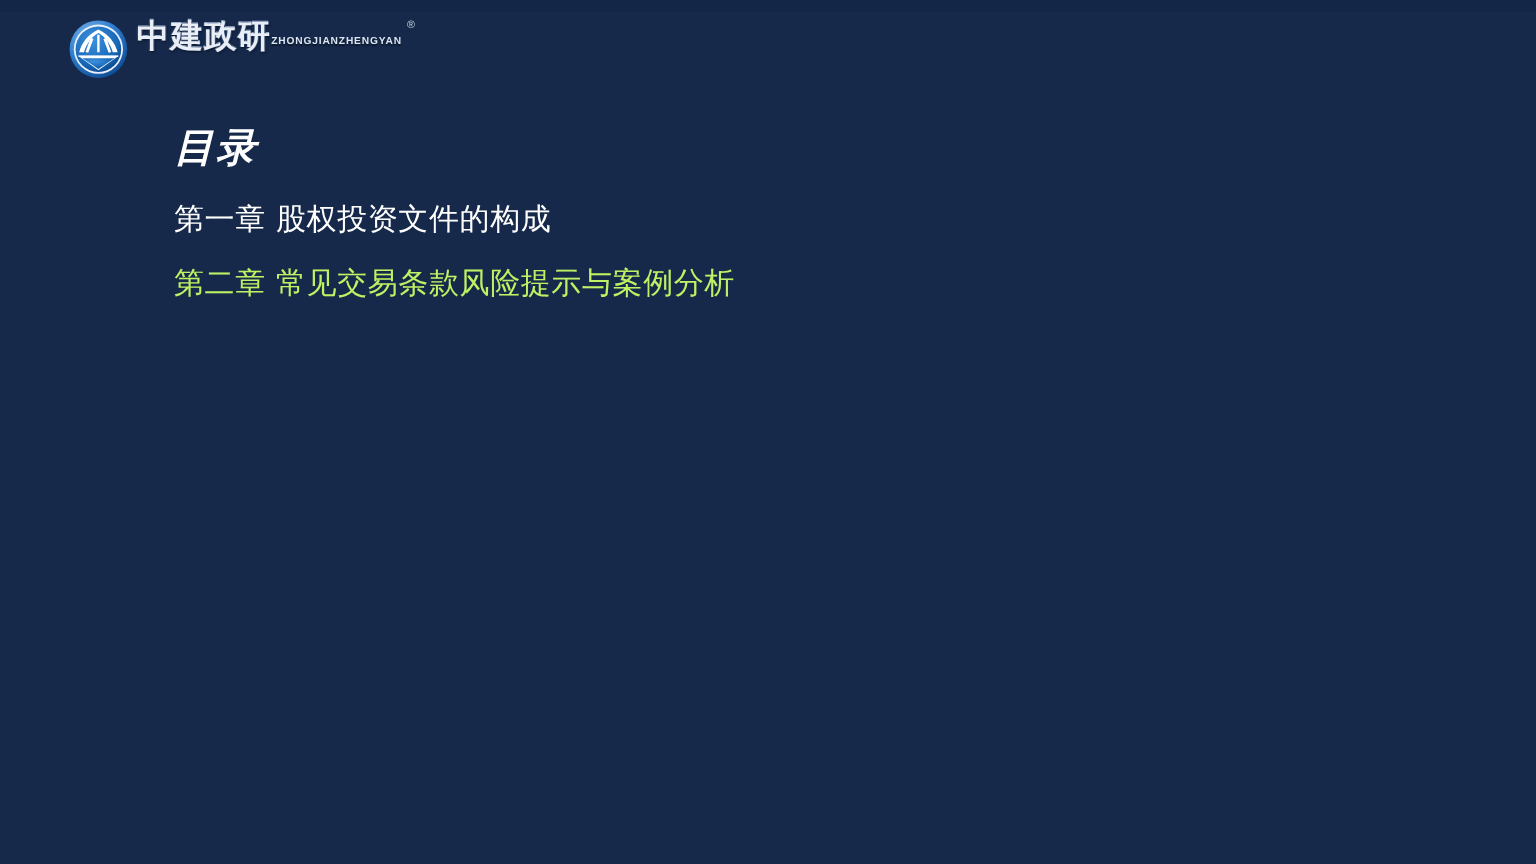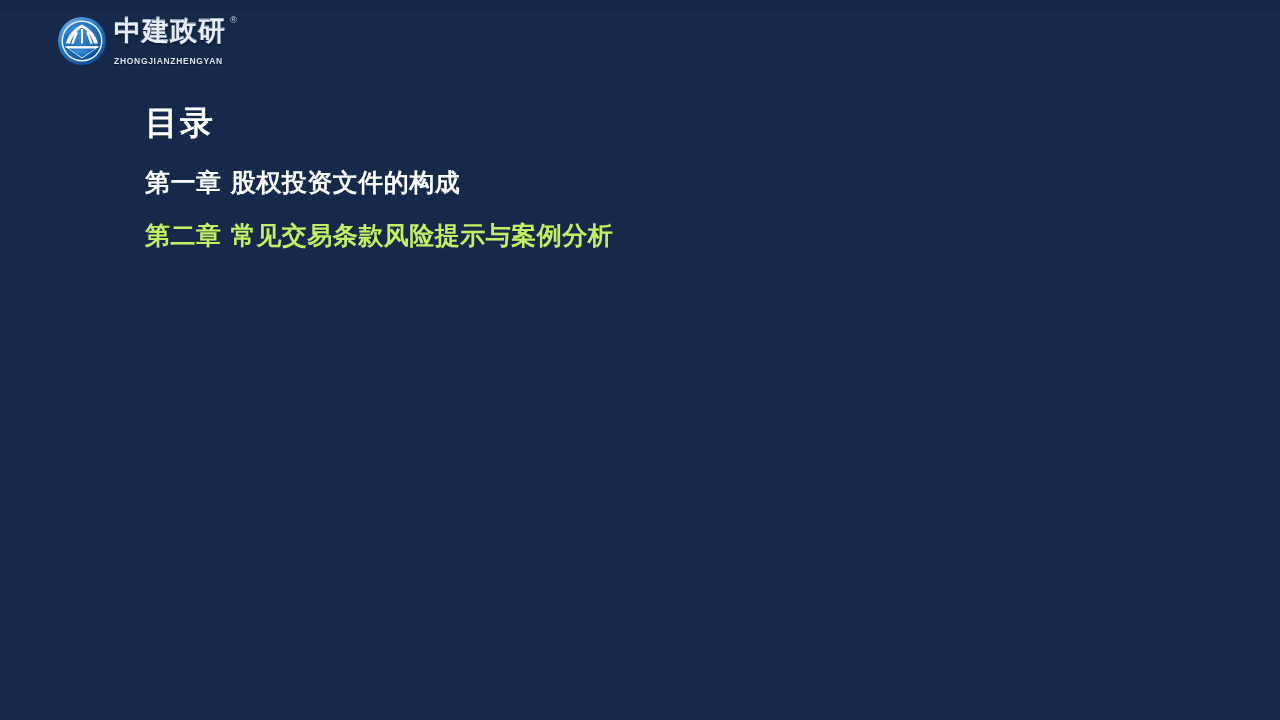--- a/index.html
+++ b/index.html
@@ -47,21 +47,21 @@
     flex: 0 0 50px;
     position: relative;
   }
   .logo-mark svg { display: block; }
 
   .logo-wordmark {
     position: relative;
     margin-left: 7px;
     height: 48px;
     display: flex;
-    flex-direction: column;
+    flex-direction: row;
     justify-content: center;
   }
   .logo-cn {
     font-family: "DejaVu Sans", sans-serif;
     font-size: 27px;
     font-weight: bold;
     letter-spacing: 1px;
     line-height: 1;
     color: #e9eef6;
     text-shadow:
@@ -95,32 +95,33 @@
   .page-title {
     position: absolute;
     left: 145px;
     top: 103px;
     font-family: "DejaVu Sans", sans-serif;
     font-size: 33px;
     font-weight: bold;
     color: #ffffff;
     letter-spacing: 2px;
     line-height: 1.2;
+    font-style: italic;
   }
 
   .toc {
     position: absolute;
     left: 145px;
     top: 168px;
     width: 1000px;
   }
   .toc-item {
     font-family: "DejaVu Sans", sans-serif;
     font-size: 25px;
-    font-weight: bold;
+    font-weight: normal;
     line-height: 1.22;
     color: #ffffff;
     margin-bottom: 22px;
     letter-spacing: 0.5px;
     white-space: nowrap;
   }
   .toc-item:last-child { margin-bottom: 0; }
   .toc-item.active { color: #bef264; }
 </style>
 </head>

